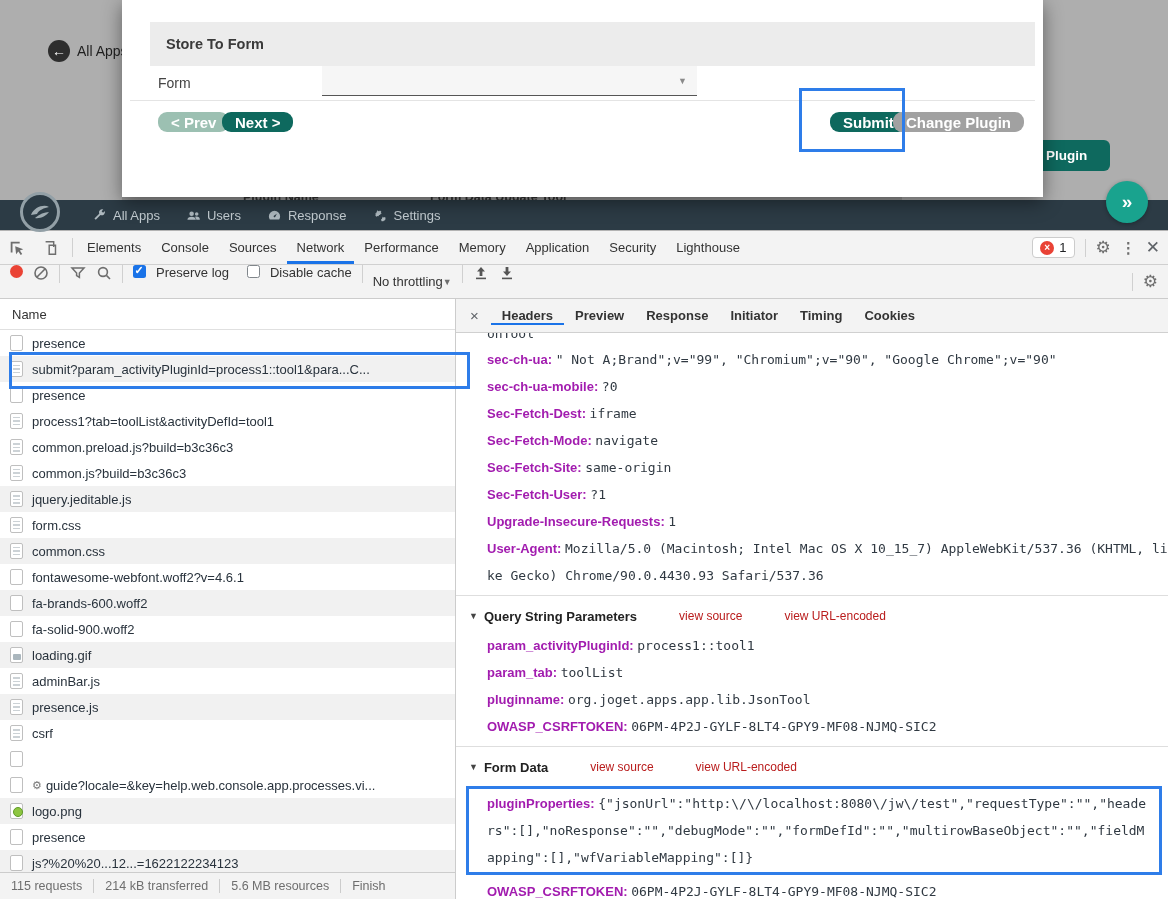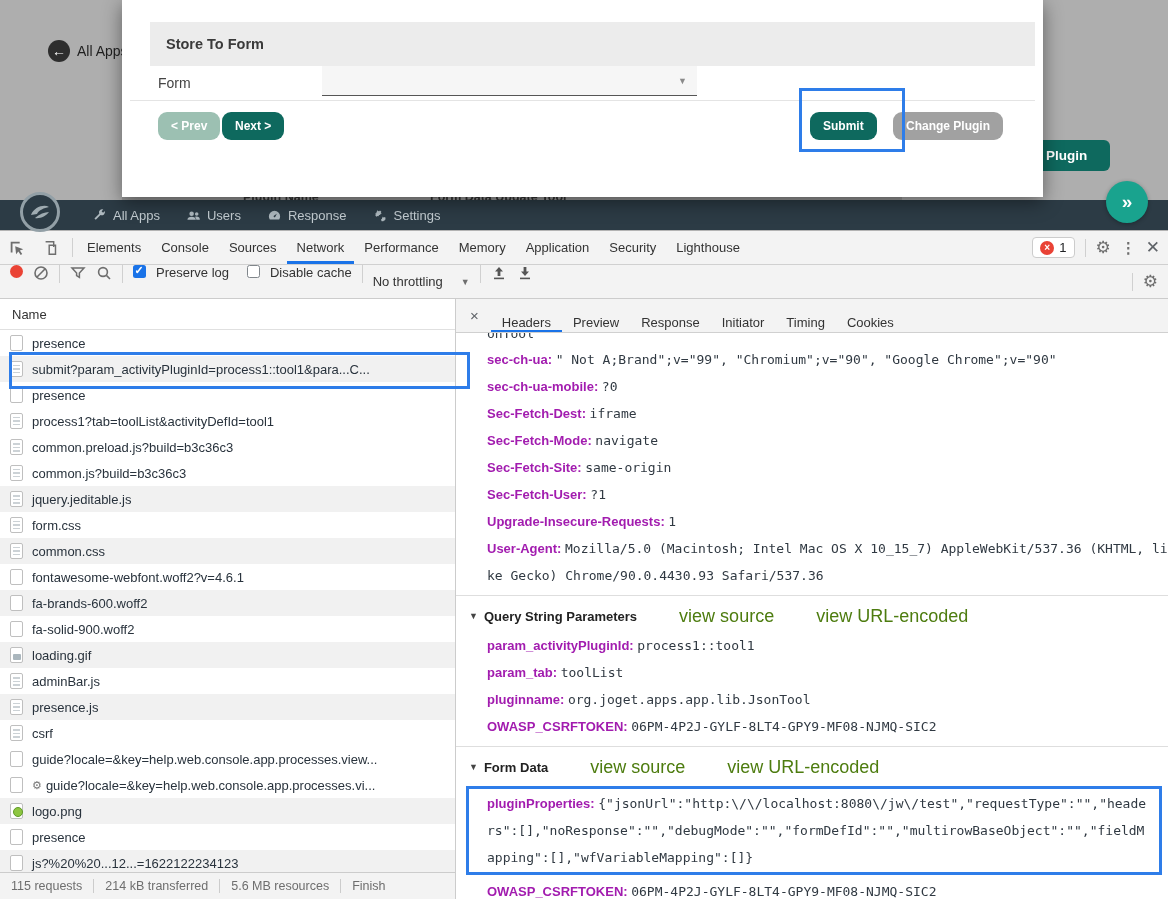--- a/index.html
+++ b/index.html
@@ -24,24 +24,24 @@
   .nav-item svg { width:15px; height:15px; fill:#aeb9bf; }
   .logo-circle { position:absolute; left:20px; top:192px; width:40px; height:40px; border:3px solid #93a0a7; border-radius:50%; background:#2c3b45; z-index:6; display:flex; align-items:center; justify-content:center; }
   .expand-fab { position:absolute; left:1106px; top:181px; width:42px; height:42px; border-radius:50%; background:#19a38e; color:#fff; display:flex; align-items:center; justify-content:center; font-size:19px; font-weight:bold; z-index:7; box-shadow:0 1px 4px rgba(0,0,0,.3); }
 
   .dialog { position:absolute; left:122px; top:0; width:921px; height:197px; background:#fff; box-shadow:0 5px 18px rgba(0,0,0,.45); z-index:5; }
   .dialog-header { position:absolute; left:8px; right:8px; top:22px; height:44px; background:#ececec; display:flex; align-items:center; padding-left:16px; font-size:14.5px; font-weight:bold; color:#3a3a3a;margin-left:20px; }
   .dialog-form-label { position:absolute; left:36px; top:75px; font-size:14px; color:#444; }
   .dialog-select { position:absolute; left:200px; top:66px; width:375px; height:30px; background:#f6f6f6; border:none; border-bottom:1px solid #555; display:flex; align-items:center; justify-content:flex-end; padding-right:10px; }
   .dialog-select .arrow { color:#8a8a8a; font-size:9px; }
   .dialog-rule { position:absolute; left:8px; right:8px; top:100px; border-top:1px solid #e4e4e4; }
-  .dlg-btn { position:absolute; top:112px; height:28px; border:none; border-radius:9px; color:#fff; font-weight:bold; font-size:12px; font-family:inherit; padding:0 13px; }
+  .dlg-btn { position:absolute; top:112px; height:20px; border:none; border-radius:9px; color:#fff; font-weight:bold; font-size:15px; font-family:inherit; padding:0 13px; }
   .btn-prev { left:36px; background:#9cc0b2; }
   .btn-next { left:100px; background:#0e695e; }
-  .btn-submit { left:688px; background:#0e695e; }
+  .btn-submit { left:708px; background:#0e695e; }
   .btn-change { left:771px; background:#a1a1a1; }
 
   
   .anno { position:absolute; border:3px solid #2e7de9; z-index:60; pointer-events:none; }
   .anno-submit { left:799px; top:88px; width:106px; height:64px; }
   .anno-row { left:9px; top:352px; width:461px; height:37px; }
 
   
   .devtools { position:absolute; left:0; top:230px; width:1168px; height:669px; background:#fff; border-top:1px solid #b3b3b3; display:flex; flex-direction:column; font-size:13px; color:#202124; }
   .dt-tabs { height:34px; background:#f3f3f3; border-bottom:1px solid #d0d0d0; display:flex; align-items:stretch; flex:none; }
@@ -58,21 +58,21 @@
   .close-glyph { color:#5f6368; font-size:17px; }
 
   .dt-toolbar { height:34px; background:#f3f3f3; border-bottom:1px solid #ccc; display:flex; padding:0 10px; gap:10px; flex:none; }
   .rec-dot { width:13px; height:13px; border-radius:50%; background:#ea4335; }
   .tb-ic svg { width:16px; height:16px; display:block; }
   .cb { width:13px; height:13px; border-radius:2.5px; position:relative; flex:none; }
   .cb.checked { background:#1a73e8; }
   .cb.checked::after { content:"✓"; position:absolute; left:1.5px; top:-1px; color:#fff; font-size:11px; font-weight:bold; }
   .cb.unchecked { background:#fff; border:1.5px solid #80868b; }
   .tb-label { color:#333; }
-  .throttle { display:flex; align-items:center; gap:18px; color:#333; }
+  .throttle { display:flex; align-items:center; color:#333; }
   .throttle .arrow { font-size:9px; color:#6e6e6e; }
   .tb-right { margin-left:auto; display:flex; align-items:center; gap:10px; }
 
   .dt-main { flex:1; display:flex; min-height:0; }
   .panel-left { width:456px; flex:none; border-right:1px solid #ccc; display:flex; flex-direction:column; min-height:0; }
   .name-header { height:31px; border-bottom:1px solid #e0e0e0; display:flex; align-items:center; padding-left:12px; color:#333; flex:none; }
   .request-list { flex:1; overflow:hidden; }
   .req-row { height:26px; display:flex; align-items:center; padding-left:10px; color:#28323c; white-space:nowrap; overflow:hidden; }
   .req-row.striped { background:#f1f1f1; }
   .ic { width:13px; height:16px; border:1px solid #bfbfbf; border-radius:2px; background:#fff; margin-right:9px; position:relative; flex:none; }
@@ -93,21 +93,21 @@
   .detail-body { flex:1; overflow:hidden; padding-top:0; }
   .mono { font-family:"DejaVu Sans Mono","Liberation Mono",monospace; }
   .clipped-line { height:13px; overflow:hidden; padding-left:31px; }
   .clipped-line span { display:block; margin-top:-7px; font-size:13px; color:#303942; }
   .kv { padding-left:31px; line-height:27px; font-size:13px; color:#303942; word-break:break-all; }
   .kv b { color:#a21caf; font-family:"Liberation Sans",sans-serif; }
   .sec-divider { border-top:1px solid #dedede; margin:6px 0 5px 0; }
   .section-head { padding-left:13px; line-height:31px; display:flex; gap:42px; align-items:center; }
   .section-head .tri { font-size:9px; color:#444; margin-right:-36px; }
   .section-head b { font-size:13px; color:#222; }
-  .section-head a { color:#4d7c0f; font-size:18px; text-decoration:none; }
+  .section-head a { color:#b91c1c; font-size:12px; text-decoration:none; }
   .hl-form { border:3px solid #2e7de9; margin:3px 6px 3px 10px; padding:1px 8px 1px 18px; }
   .hl-form .kv { padding-left:0; }
 </style>
 </head>
 <body>
 
 <div class="stage">
 
   <div class="backdrop"></div>
 
@@ -335,21 +335,20 @@
             <div class="req-row striped">
               <span class="ic ic-doc"></span>
               <span class="req-name">presence.js</span>
             </div>
             <div class="req-row">
               <span class="ic ic-doc"></span>
               <span class="req-name">csrf</span>
             </div>
             <div class="req-row">
               <span class="ic ic-file"></span>
-              <span class="req-name">guide?locale=&amp;key=help.web.console.app.processes.view...</span>
             </div>
             <div class="req-row">
               <span class="ic ic-file"></span>
               <span class="gear-pre">⚙</span>
               <span class="req-name">guide?locale=&amp;key=help.web.console.app.processes.vi...</span>
             </div>
             <div class="req-row striped">
               <span class="ic ic-img-green"></span>
               <span class="req-name">logo.png</span>
             </div>
@@ -366,21 +365,21 @@
             <span class="status-seg">115 requests</span>
             <span class="status-seg">214 kB transferred</span>
             <span class="status-seg">5.6 MB resources</span>
             <span class="status-seg">Finish</span>
           </div>
       </div>
 
       <div class="panel-right">
         <div class="detail-tabs">
           <span class="detail-close">×</span>
-          <span id="detail-tabs" style="display:flex;align-items:flex-end;">
+          <span id="detail-tabs" style="display:flex;align-items:center;font-weight:bold;">
               <span class="detail-tab active">Headers</span>
               <span class="detail-tab">Preview</span>
               <span class="detail-tab">Response</span>
               <span class="detail-tab">Initiator</span>
               <span class="detail-tab">Timing</span>
               <span class="detail-tab">Cookies</span>
             </span>
         </div>
         <div class="detail-body">
           <div class="clipped-line">

